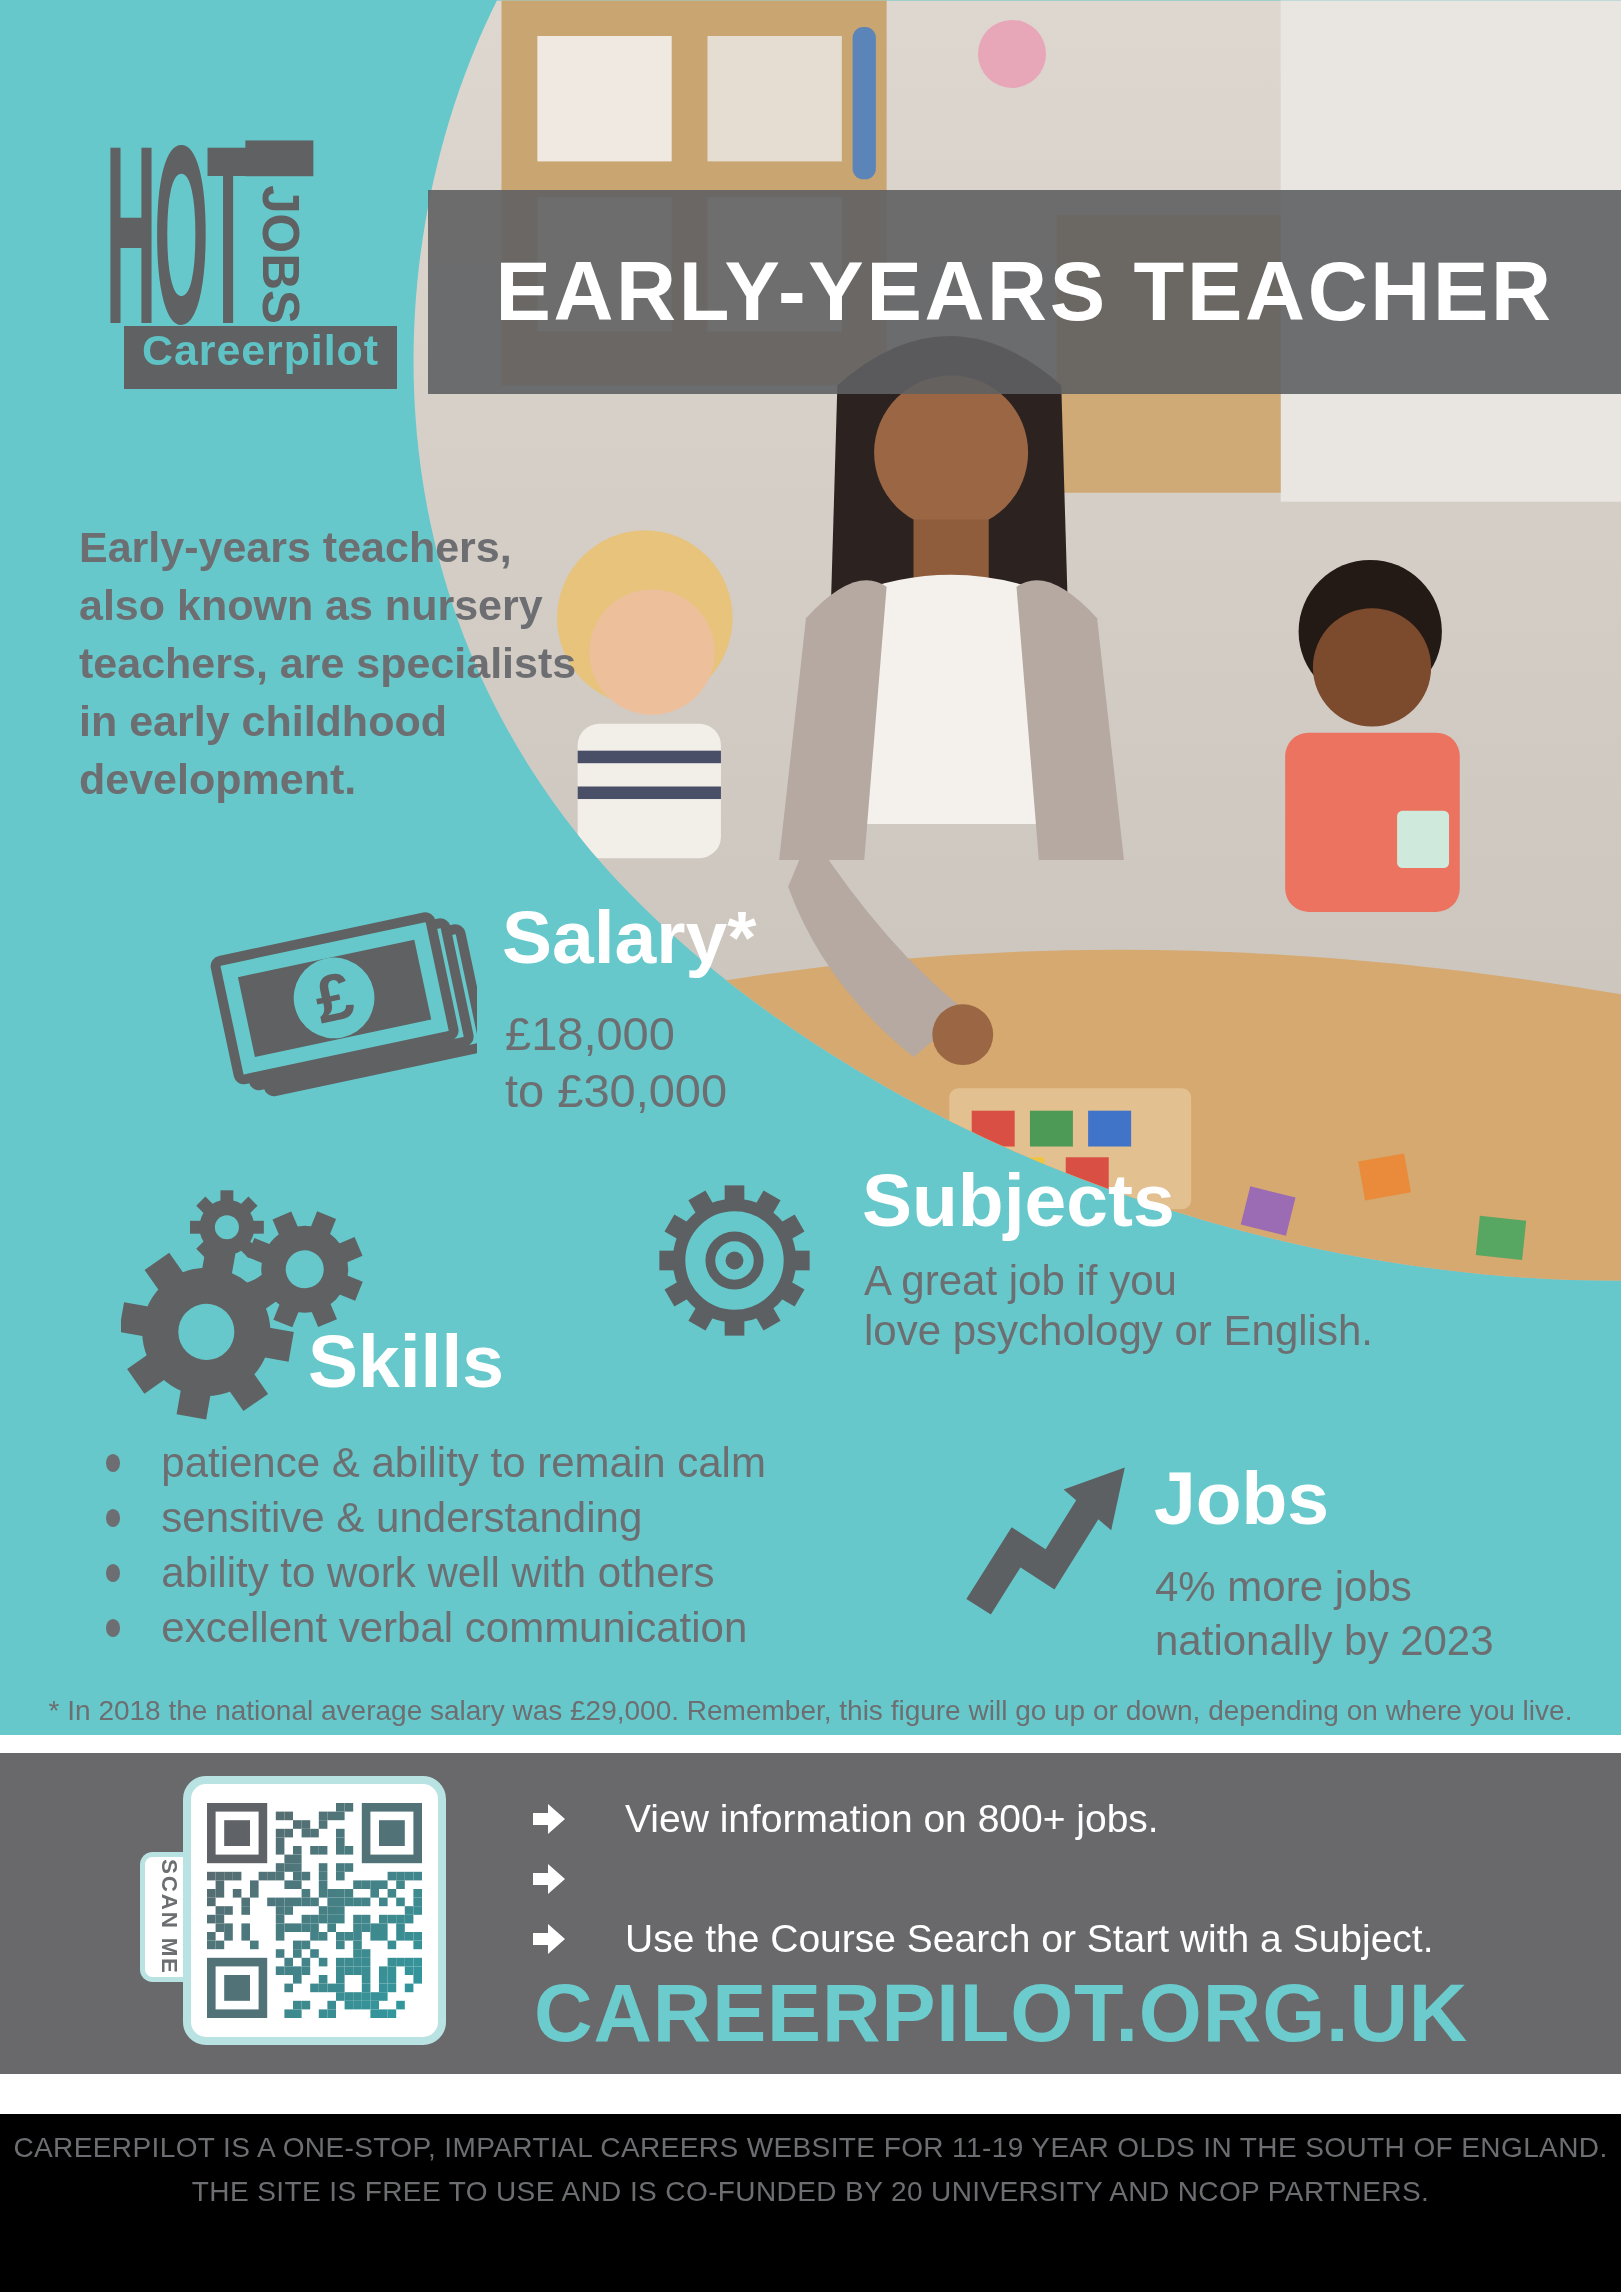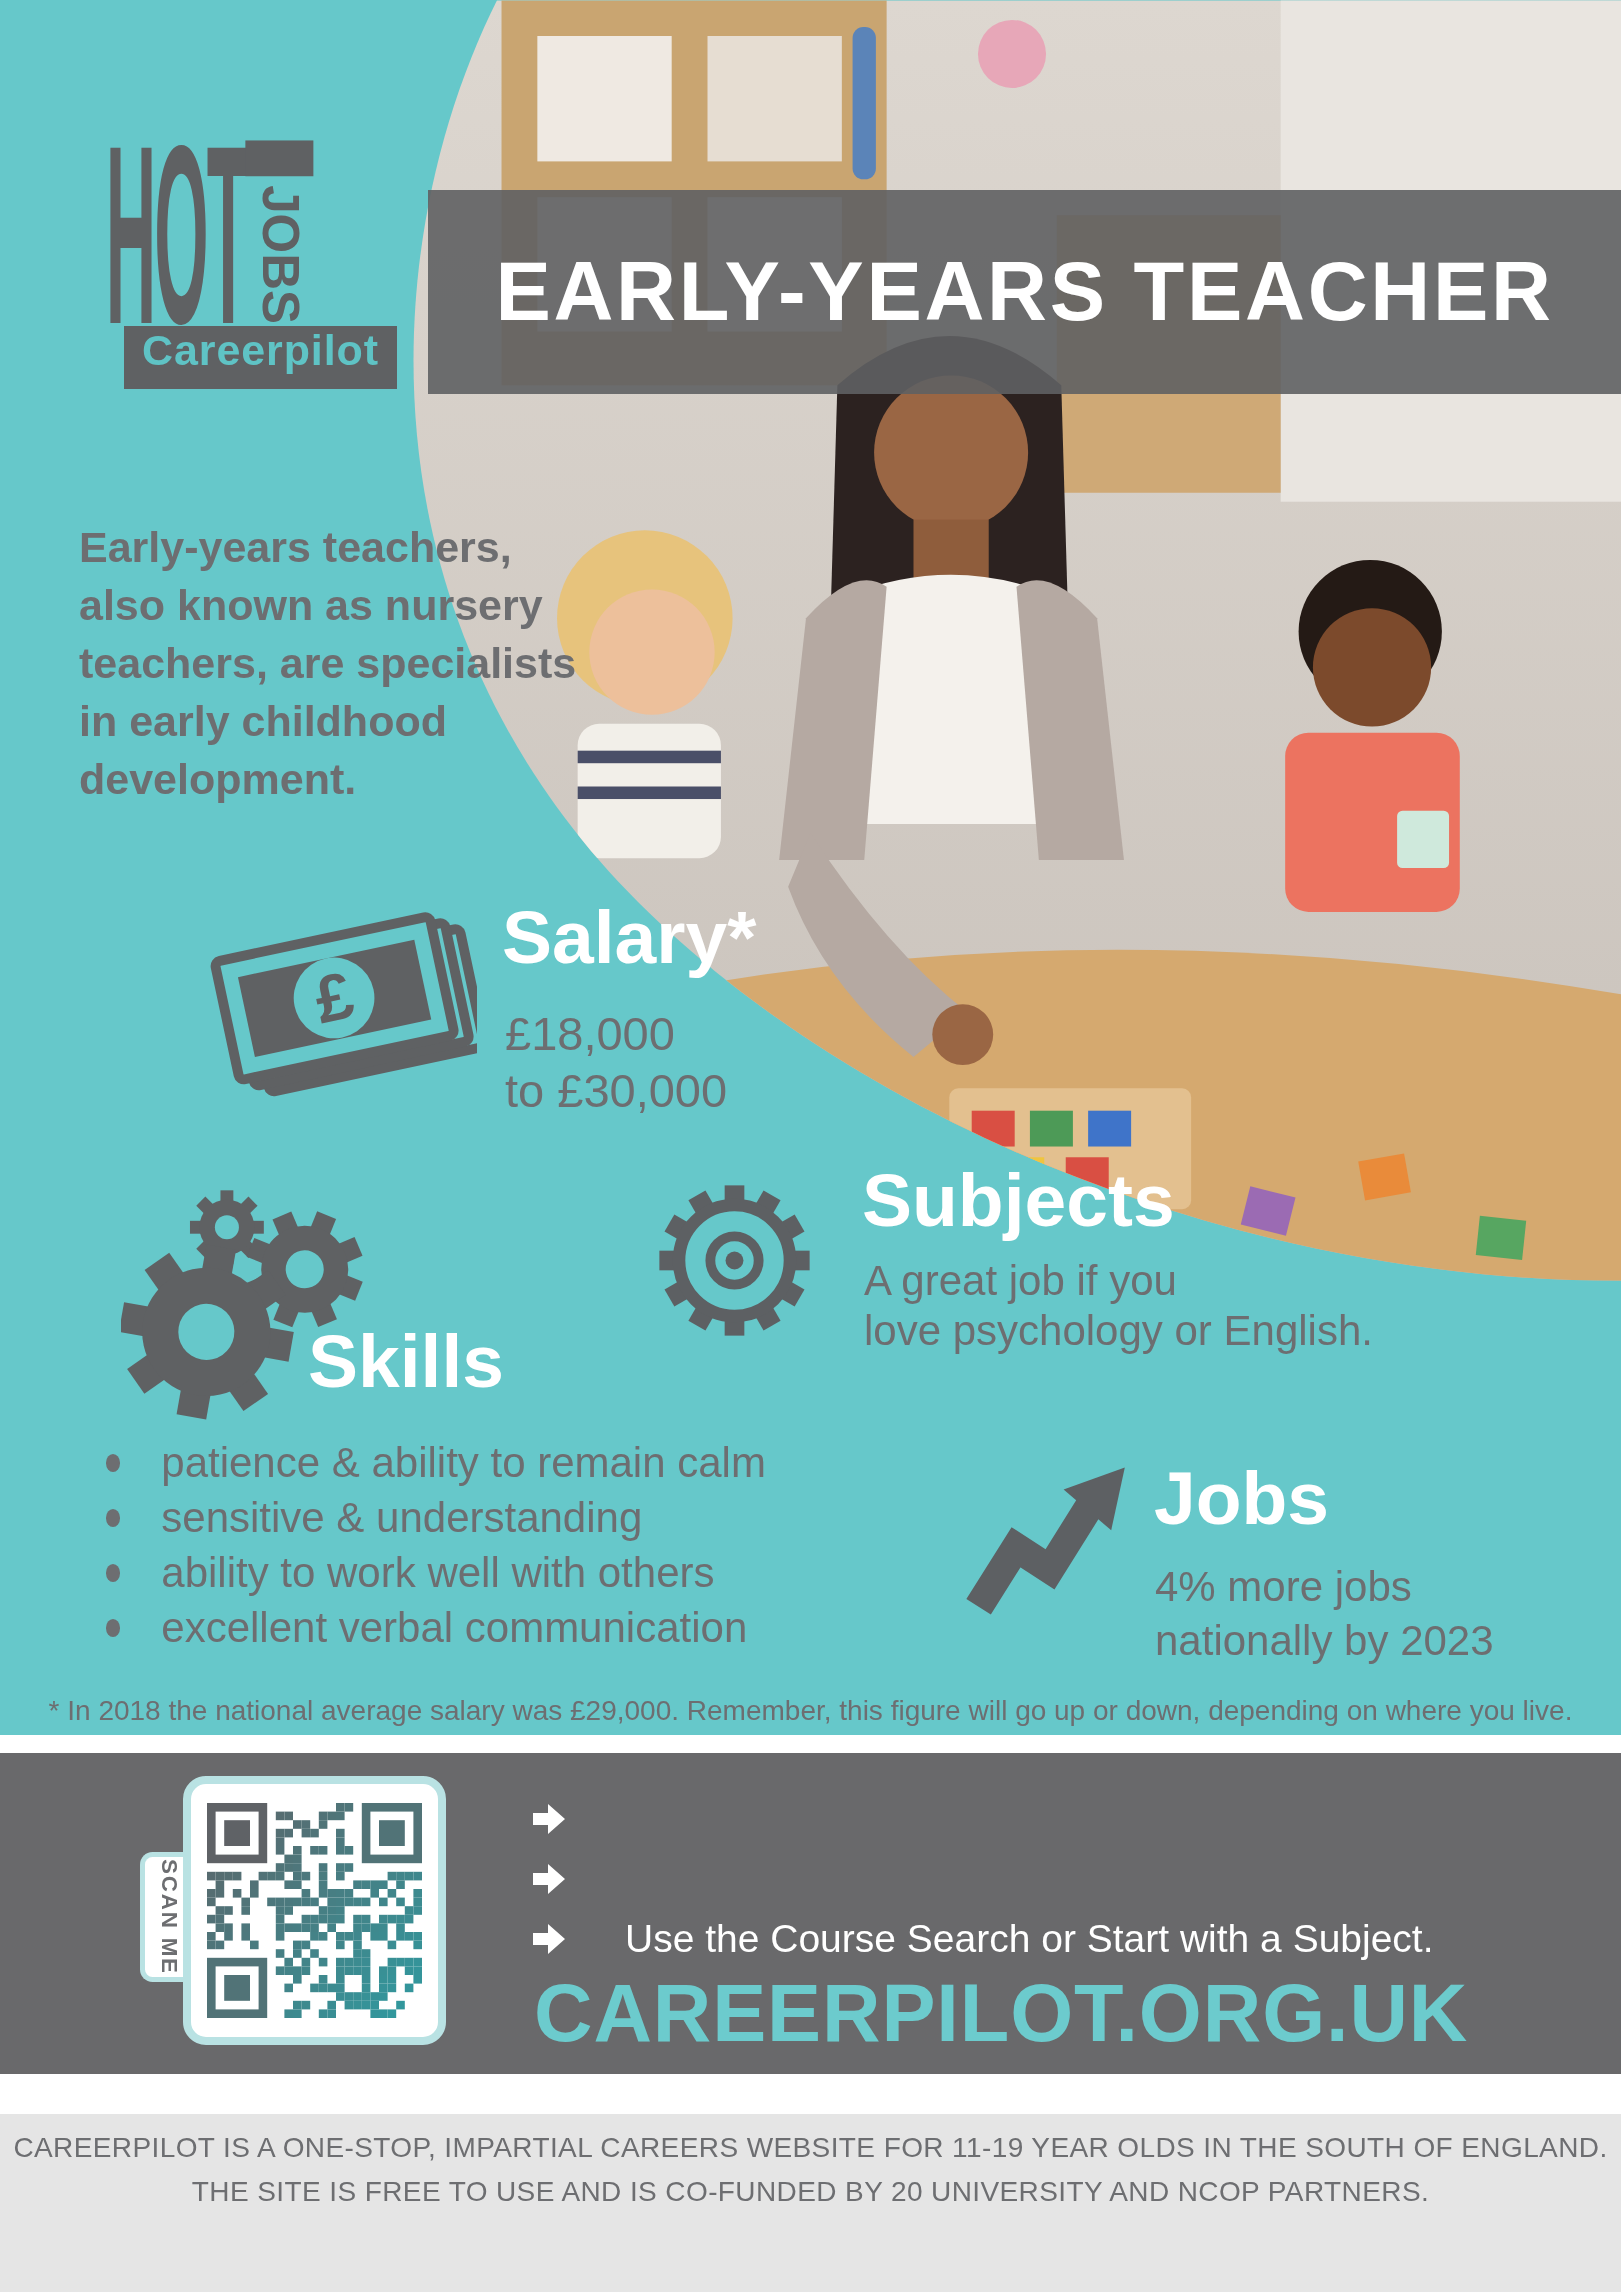--- a/index.html
+++ b/index.html
@@ -52,21 +52,21 @@
   .qr-tab span{writing-mode:vertical-rl;color:#6d6e71;font-size:22.4px;font-weight:bold;letter-spacing:1.8px;}
   .qr-box{position:absolute;left:183px;top:1776px;width:263px;height:269px;background:#ffffff;border:8px solid #b9e2e3;
           border-radius:23px;box-sizing:border-box;display:flex;align-items:center;justify-content:center;z-index:2;}
   .footer-bullets{position:absolute;left:530px;top:1789px;}
   .fb-row{display:flex;align-items:center;height:60px;}
   .fb-row svg{margin-right:57px;flex:0 0 auto;}
   .fb-text{color:#ffffff;font-size:39px;}
   .site-url{position:absolute;left:534px;top:1967px;color:#6ccbcd;font-size:81px;font-weight:bold;letter-spacing:0.9px;}
 
   
-  .bottom-band{position:absolute;left:0;top:2114px;width:1621px;height:179px;background:#e5e5e5;}
+  .bottom-band{position:absolute;left:0;top:2114px;width:1621px;height:179px;background:#000000;}
   .bottom-line{width:1621px;text-align:center;color:#6d6e71;font-size:28px;letter-spacing:0.4px;}
   .bottom-line.l1{margin-top:18px;}
   .bottom-line.l2{margin-top:11.6px;}
 </style>
 </head>
 <body>
 
 <div class="page">
 
   <div class="teal-main">
@@ -468,20 +468,21 @@
         <rect x="9" y="171" width="45" height="45" fill="#fff"></rect>
         <rect x="18" y="180" width="27" height="27" fill="rgb(81,115,119)"></rect>
       </svg>
   </div>
 
   <div class="footer-bullets">
     <div class="fb-row">
       <svg width="38" height="30" viewBox="0 0 32 30">
         <polygon points="0,9 15,9 15,0 32,15 15,30 15,21 0,21" fill="#ffffff"></polygon>
         </svg>
+      <span class="fb-text">View information on 800+ jobs.</span>
     </div>
     <div class="fb-row">
       <svg width="38" height="30" viewBox="0 0 32 30">
         <polygon points="0,9 15,9 15,0 32,15 15,30 15,21 0,21" fill="#ffffff"></polygon>
         </svg>
     </div>
     <div class="fb-row">
       <svg width="38" height="30" viewBox="0 0 32 30">
         <polygon points="0,9 15,9 15,0 32,15 15,30 15,21 0,21" fill="#ffffff"></polygon>
         </svg>

